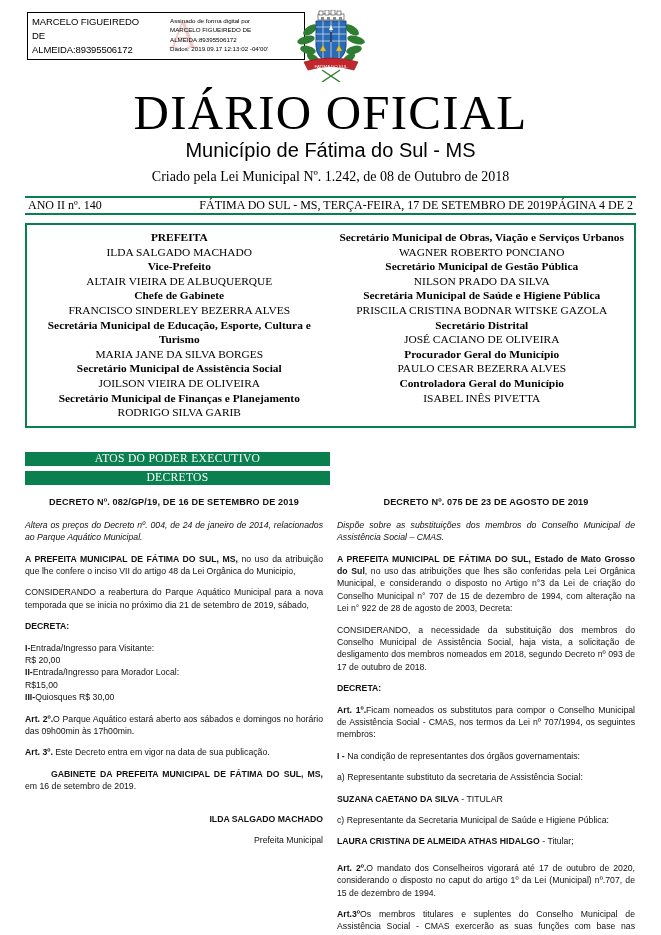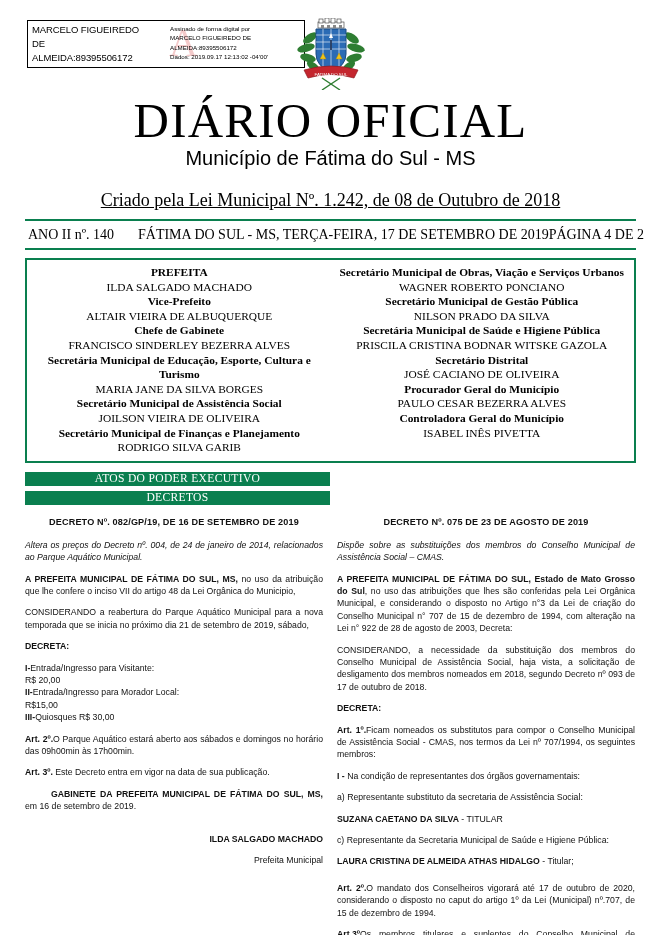--- a/index.html
+++ b/index.html
@@ -13,21 +13,21 @@
     font-family: "Liberation Serif", serif;
     color: #000000;
     position: relative;
     overflow: hidden;
   }
   .page {
     width: 661px;
     height: 935px;
     position: relative;
     box-sizing: border-box;
-    padding: 8px 25px;
+    padding: 0 25px;
   }
 
   
   .sig-row {
     position: relative;
     height: 60px;
     padding-top: 12px;
   }
   .sig-box {
     position: absolute;
@@ -93,36 +93,35 @@
     font-weight: 400;
   }
   .title-sub {
     font-family: Liberation Sans, sans-serif;
     font-size: 20px;
     line-height: 24px;
     margin-top: -2px;
   }
   .title-law {
     font-family: "Liberation Serif", serif;
-    font-size: 18px;
+    font-size: 14px;
     line-height: 20px;
-    margin-top: 20px;
-    text-decoration: underline;
+    margin-top: 5px;
   }
 
   
   .edition {
     margin-top: 9px;
     border-top: 2.2px solid #0a7f4f;
     border-bottom: 2.2px solid #0a7f4f;
-    height: 31px;
+    height: 19px;
     display: flex;
     align-items: center;
     font-family: "Liberation Serif", serif;
-    font-size: 14px;
+    font-size: 12px;
     padding: 0 3px;
     box-sizing: border-box;
   }
   .ed-ano { white-space: nowrap; }
   .ed-mid { flex: 1; text-align: right; padding-left: 24px; white-space: nowrap; }
   .ed-pag { white-space: nowrap; }
 
   
   .officials {
     margin-top: 8px;
@@ -140,21 +139,21 @@
     font-size: 11.4px;
     line-height: 14.6px;
   }
   .off-name {
     font-family: "Liberation Serif", serif;
     font-size: 11.4px;
     line-height: 14.6px;
   }
 
   
-  .barzone { margin-top: 9px; }
+  .barzone { margin-top: 24px; }
   .greenbar {
     background: #0a7f4f;
     color: #ffffff;
     text-align: center;
     font-family: "Liberation Serif", serif;
     font-size: 11.6px;
     line-height: 14px;
     height: 14px;
     width: 305px;
     letter-spacing: .3px;

